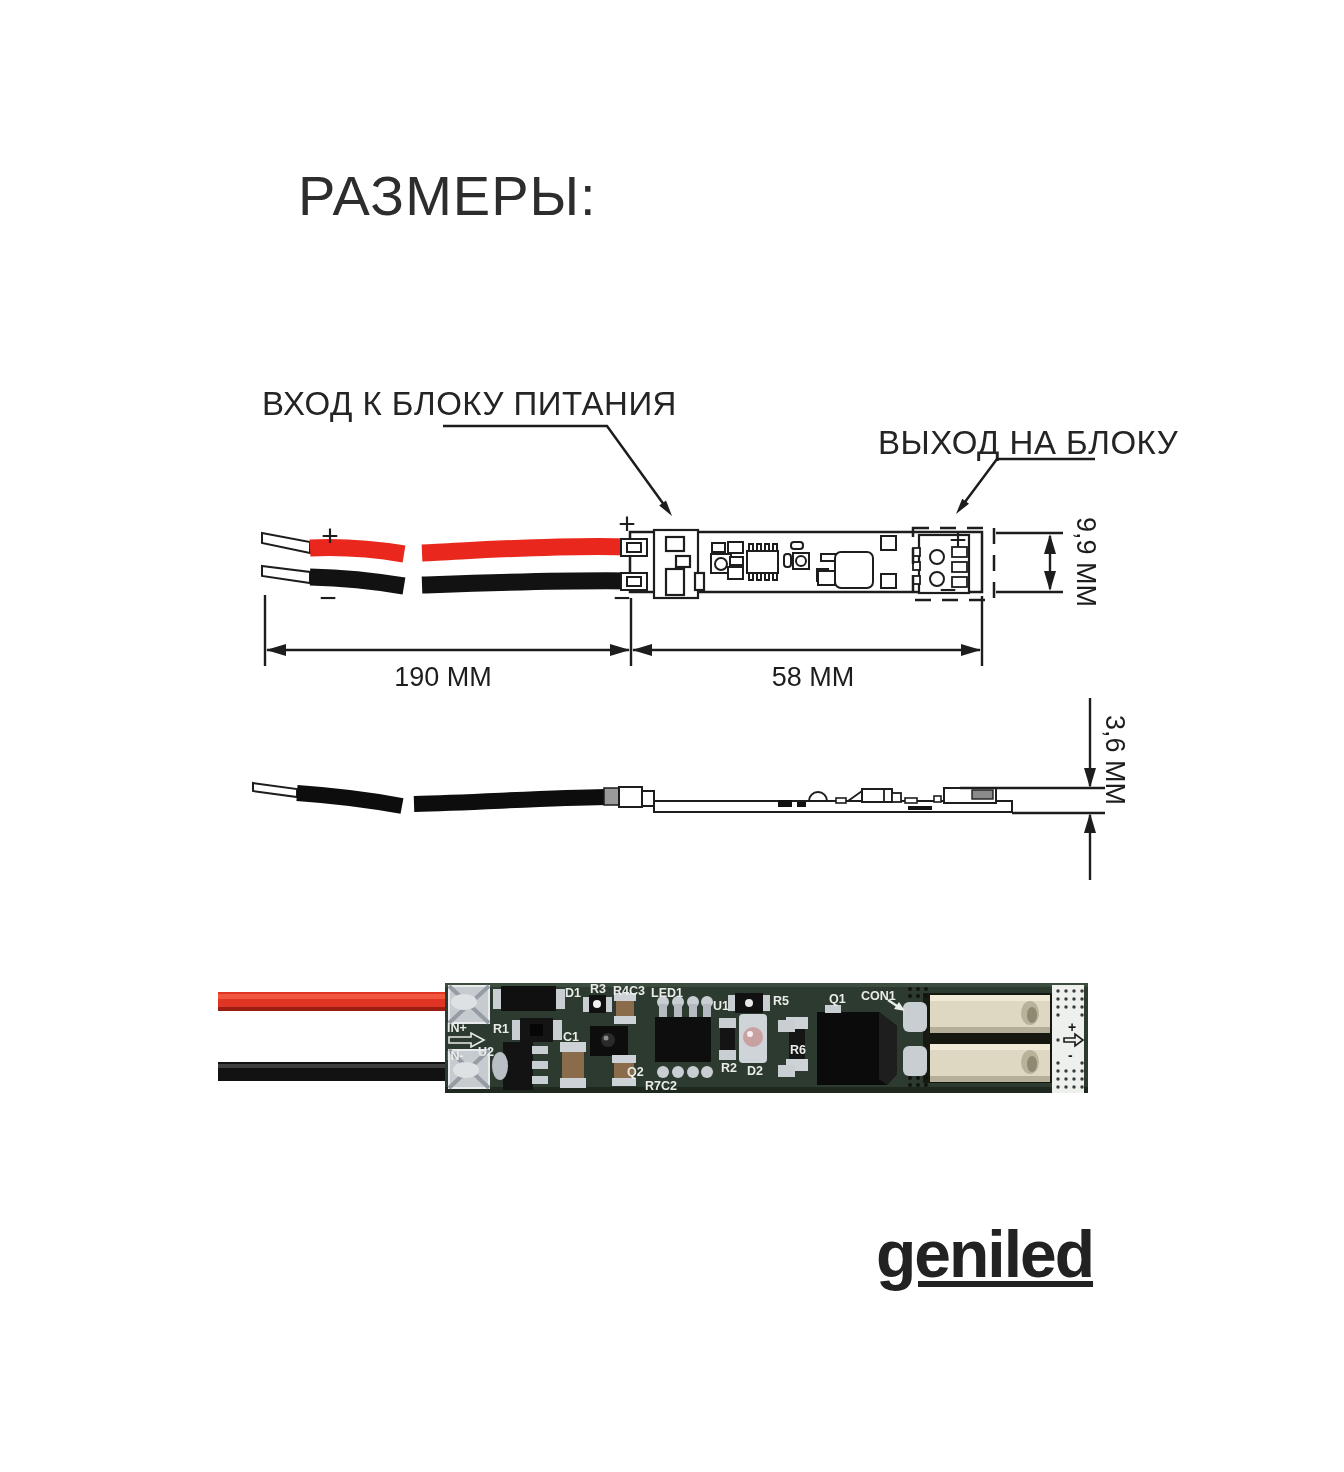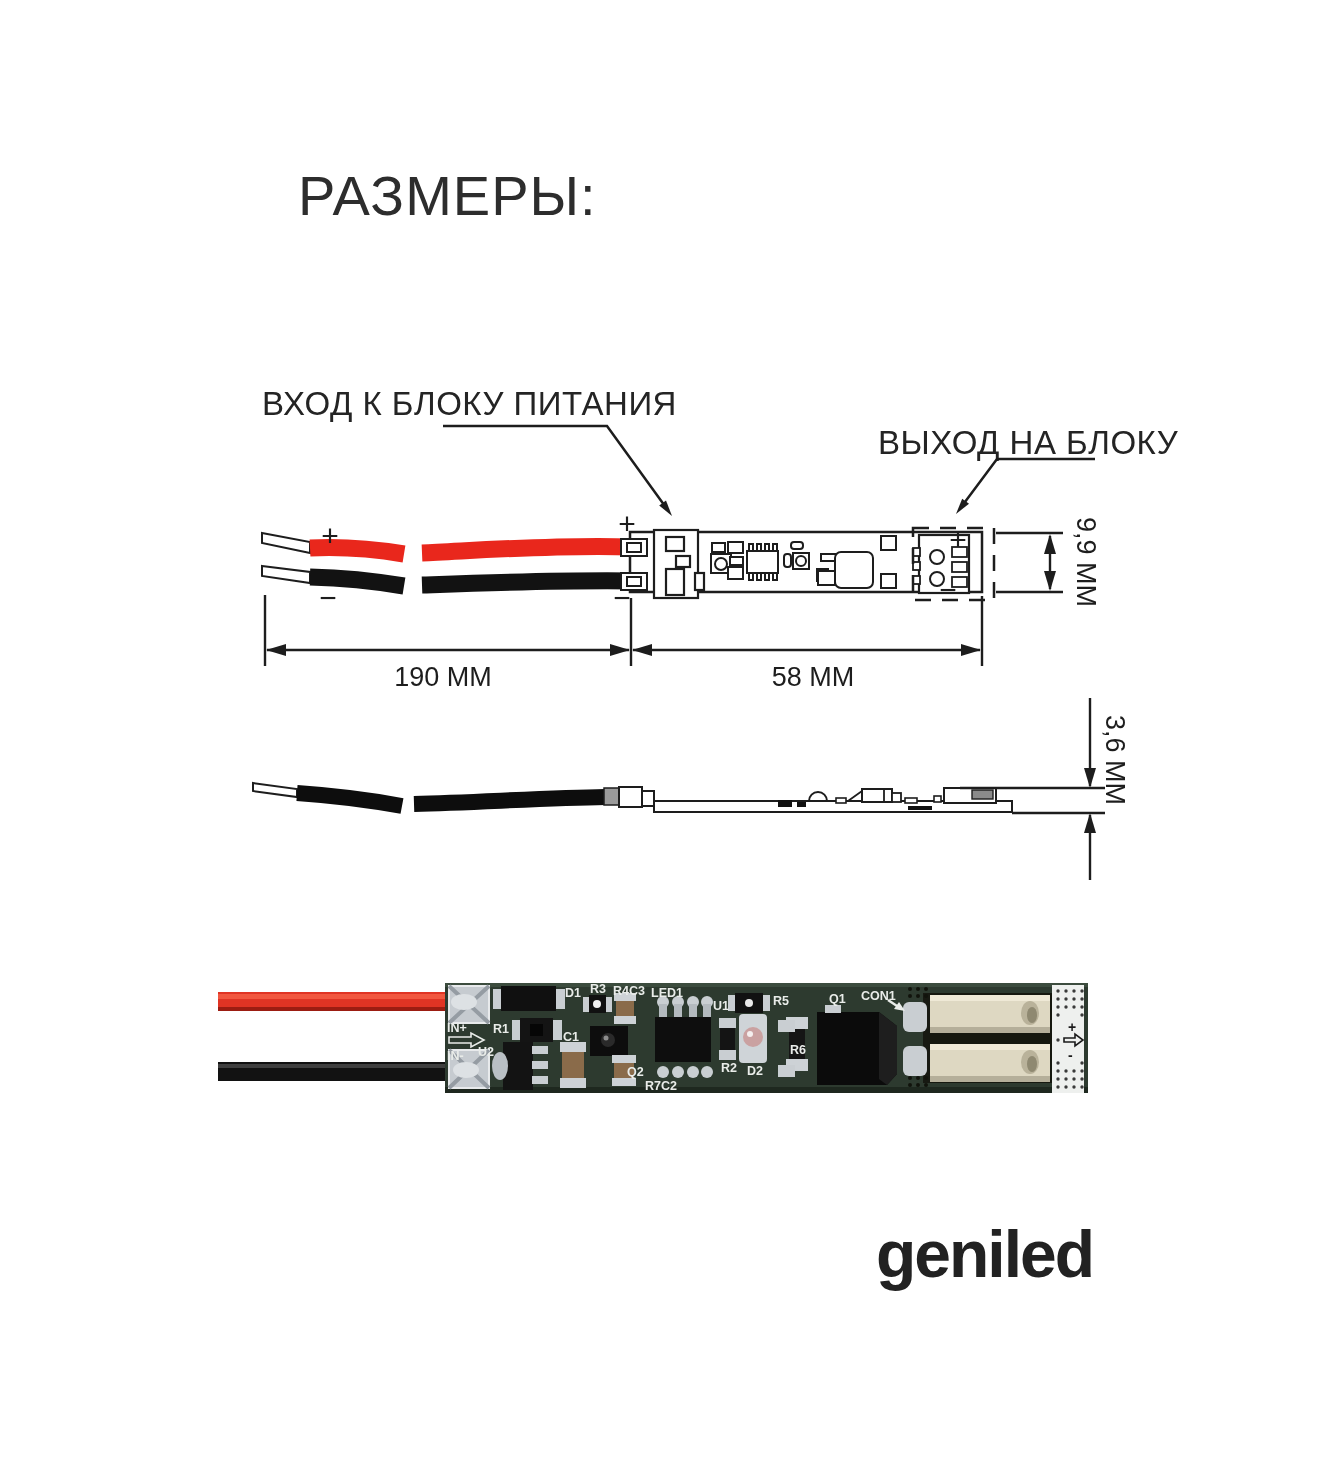--- a/index.html
+++ b/index.html
@@ -3,21 +3,21 @@
 <meta charset="utf-8">
 <style>
   html,body{margin:0;padding:0;background:#ffffff;}
   #page{position:relative;width:1344px;height:1472px;background:#fff;overflow:hidden;
         font-family:"Liberation Sans", sans-serif;color:#2a2a2a;}
   .abs{position:absolute;}
   #title{left:298px;top:163px;font-size:56px;letter-spacing:1px;color:#2d2d2d;font-weight:400;}
   .callout{font-size:33px;letter-spacing:0.5px;color:#242424;white-space:nowrap;}
   #callout-input{left:262px;top:385px;}
   #callout-output{left:878px;top:424px;}
-  #logo{left:876px;top:1216px;font-size:66px;font-weight:700;letter-spacing:-2px;color:#222;}
+  #logo{left:876px;top:1216px;font-size:66px;font-weight:700;letter-spacing:-2px;color:#222;text-decoration:underline;}
   svg text{font-family:"Liberation Sans", sans-serif;}
   .dimtxt{font-size:27px;fill:#1d1d1d;}
   .pol{font-size:30px;fill:#1d1d1d;}
   .silk{font-size:12.5px;font-weight:700;fill:#e9ece9;}
 </style>
 </head>
 <body>
 
 <div id="page">
 

